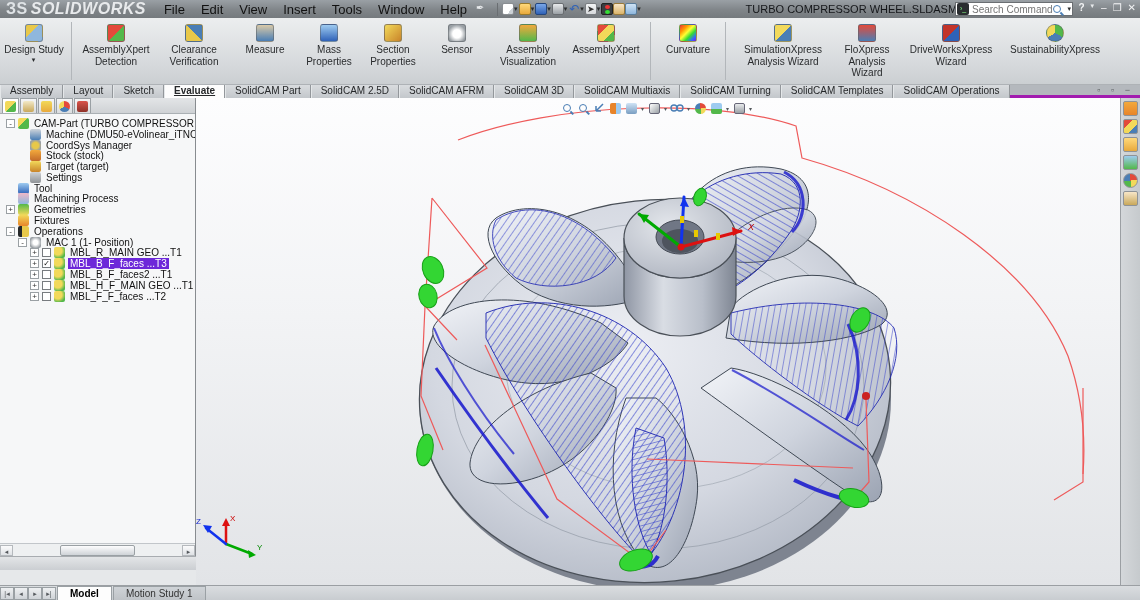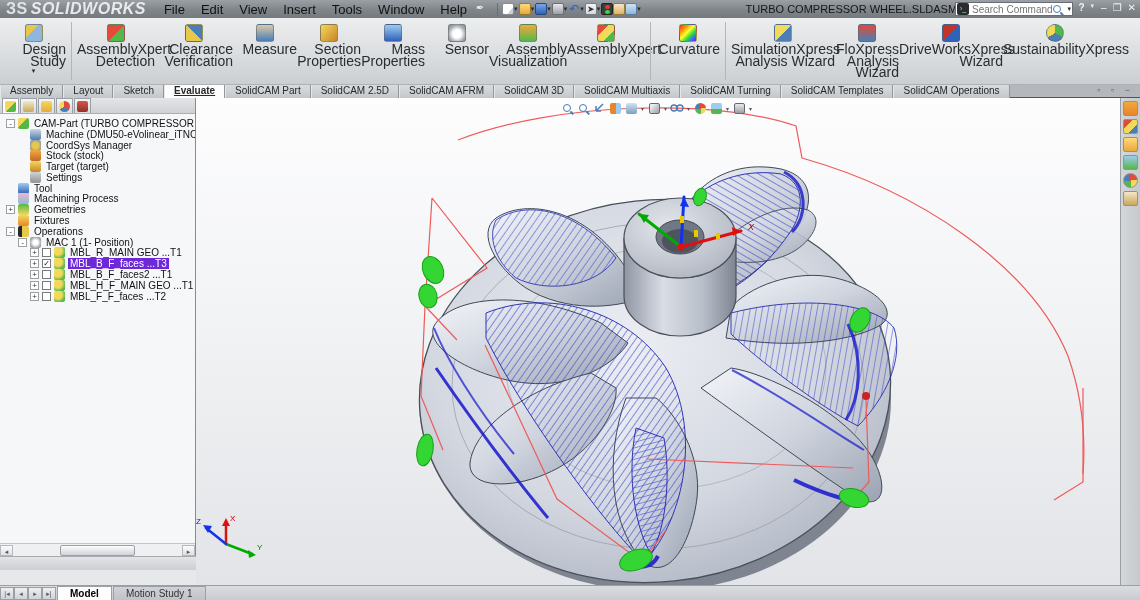--- a/index.html
+++ b/index.html
@@ -37,39 +37,39 @@
   #help-q { color:#f2f3f4; font-weight:bold; }
 
   
   #ribbon { left:0; top:18px; width:1140px; height:67px; background:linear-gradient(#eceeef,#d6d9dc 70%,#cbcfd2); border-bottom:1px solid #aeb2b6; display:flex; align-items:stretch; }
   .rb-group { display:flex; align-items:flex-start; padding:4px 2px 0 2px; }
   .rb-sep { width:1px; background:#b2b6ba; margin:4px 3px; }
   .rb-btn { width:78px; text-align:center; padding-top:2px; cursor:default; }
   .rb-btn.narrow { width:64px; }
   .rb-btn.wide { width:104px; }
   .rb-ico { width:18px; height:18px; margin:0 auto 2px auto; border-radius:3px; border:1px solid rgba(90,95,100,.55); }
-  .rb-label { font-size:14px; line-height:11.5px; color:#2a2c2e;text-align:right; }
+  .rb-label { font-size:10px; line-height:11.5px; color:#2a2c2e; }
   .g-design { background:linear-gradient(135deg,#e8c84a 40%,#8fb7dd 40%); }
   .g-interf { background:linear-gradient(135deg,#e34a3a 50%,#53b84a 50%); }
   .g-clear { background:linear-gradient(45deg,#e8c84a 50%,#4a7eb5 50%); }
   .g-hole { background:linear-gradient(#f2d95a,#53b84a); }
   .g-measure { background:linear-gradient(#d9c9a8,#4a7eb5); }
   .g-mass { background:linear-gradient(#9ecbf0,#2f62b8); }
   .g-section { background:linear-gradient(135deg,#f2d95a,#c9842a); }
   .g-sensor { background:radial-gradient(circle at 50% 55%, #fff 35%, #9aa0a5 75%); }
   .g-asmvis { background:linear-gradient(#f2a93c,#53b84a); }
   .g-xpert { background:linear-gradient(135deg,#e34a3a 33%,#f2d95a 33%,#f2d95a 66%,#53b84a 66%); }
   .g-curv { background:linear-gradient(135deg,#e33 0%,#f90 25%,#ff3 45%,#3d3 65%,#36f 85%,#90f 100%); }
   .g-sim { background:linear-gradient(135deg,#f2d95a 50%,#4a7eb5 50%); }
   .g-flo { background:linear-gradient(#e34a3a,#4a7eb5); }
   .g-drive { background:linear-gradient(135deg,#c2332a 50%,#2f62b8 50%); }
   .g-sust { background:conic-gradient(#53b84a 0 33%,#4a7eb5 0 66%,#f2d95a 0); border-radius:50%; }
 
   
-  #tabrow { left:0; top:85px; width:1140px; height:13px; background:#b4b8bd; border-bottom:1px solid #a21caf; }
+  #tabrow { left:0; top:85px; width:1140px; height:13px; background:#b4b8bd; border-bottom:3px solid #a21caf; }
   .ctab { float:left; height:13px; line-height:12px; padding:0 9px; font-size:10px; color:#26282a; background:linear-gradient(#d9dcdf,#c3c7cb); border-right:1px solid #93979b; border-left:1px solid #e4e7e9; cursor:default; }
   .ctab.active { background:#fdfdfd; font-weight:bold;text-decoration:underline; }
   #tabrow-winctrl { position:absolute; right:6px; top:0; color:#5a5e62; font-size:9px; letter-spacing:4px; }
 
   
   #tree-panel { left:0; top:98px; width:196px; height:472px; background:#f6f7f8; border-right:1px solid #888c90; }
   #tree-tabs { height:16px; background:linear-gradient(#e3e5e7,#cfd2d5); border-bottom:1px solid #aab0b4; display:flex; padding-left:2px; }
   .ttab { width:17px; height:15px; border:1px solid #9aa0a4; border-bottom:none; margin-right:1px; background:linear-gradient(#f4f5f6,#dadde0); display:flex; align-items:center; justify-content:center; }
   .ttab.active { background:#fff; }
   .ttab .chip { width:11px; height:11px; }
@@ -193,26 +193,26 @@
     </div>
     <div class="rb-btn">
       <div class="rb-ico g-clear"></div>
       <div class="rb-label">Clearance Verification</div>
     </div>
     <div class="rb-btn narrow">
       <div class="rb-ico g-measure"></div>
       <div class="rb-label">Measure</div>
     </div>
     <div class="rb-btn narrow">
+      <div class="rb-ico g-mass"></div>
+      <div class="rb-label">Mass Properties</div>
+    </div>
+    <div class="rb-btn narrow">
       <div class="rb-ico g-section"></div>
       <div class="rb-label">Section Properties</div>
-    </div>
-    <div class="rb-btn narrow">
-      <div class="rb-ico g-mass"></div>
-      <div class="rb-label">Mass Properties</div>
     </div>
     <div class="rb-btn narrow">
       <div class="rb-ico g-sensor"></div>
       <div class="rb-label">Sensor</div>
     </div>
     <div class="rb-btn">
       <div class="rb-ico g-asmvis"></div>
       <div class="rb-label">Assembly Visualization</div>
     </div>
     <div class="rb-btn">

